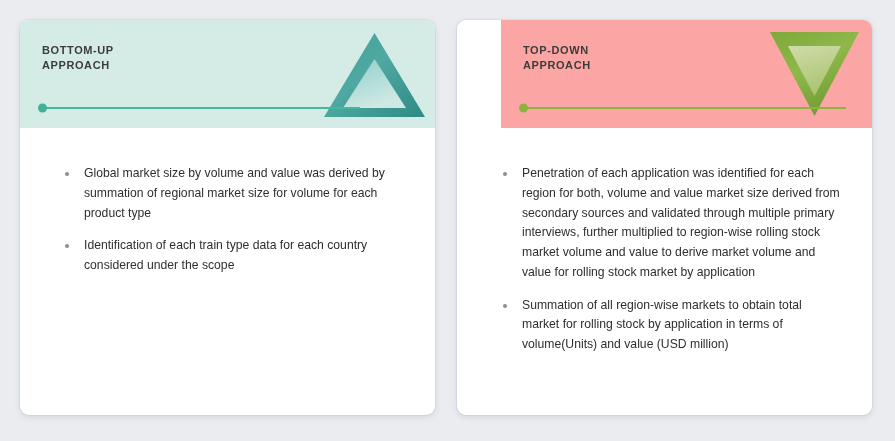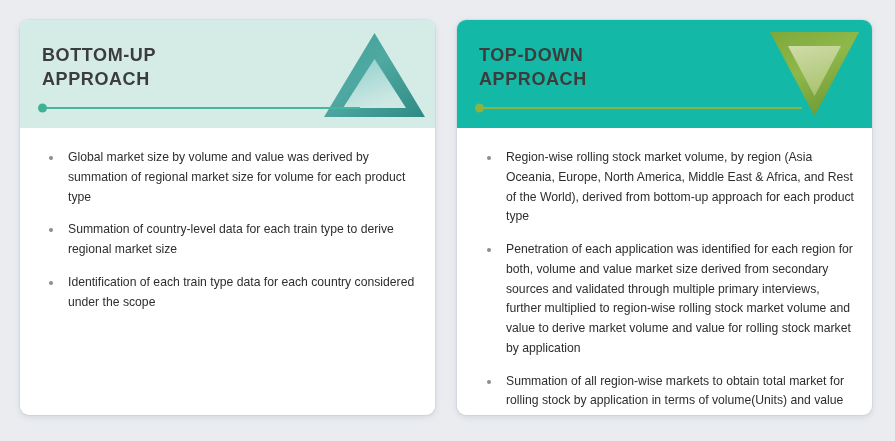--- a/index.html
+++ b/index.html
@@ -35,24 +35,24 @@
     box-sizing: border-box;
   }
   .card-header {
     position: relative;
     height: 108px;
     box-sizing: border-box;
     padding: 23px 0 0 22px;
     overflow: hidden;
   }
   .card-teal .card-header { background: #d5ece6; }
-  .card-green .card-header { background: #14b8a6; }
+  .card-green .card-header { background: #fca5a5; margin-left: 44px; }
 
   .card-title {
-    font-size: 18px;
+    font-size: 11px;
     font-weight: bold;
     letter-spacing: 0.6px;
     line-height: 1.34;
     color: #3c3c3c;
     white-space: pre-line;
     margin: 0;
     position: relative;
     z-index: 3;
   }
   .rule {
@@ -95,21 +95,21 @@
   .card-green .tri-wrap {
     right: 5px;
     top: 8px;
     width: 105px;
     height: 92px;
   }
   .tri-wrap svg { display: block; width: 100%; height: 100%; }
 
   .bullets {
     list-style: none;
-    margin: 0;
+    margin: 16px;
     padding: 20px 20px 0 27px;
   }
   .bullets li {
     position: relative;
     padding-left: 21px;
     margin-bottom: 13px;
     font-size: 12.2px;
     line-height: 1.62;
     color: #2e2e2e;
   }
@@ -155,21 +155,20 @@
       <h2 class="card-title">BOTTOM-UP
 APPROACH</h2>
 
       <div class="rule">
         <span class="rule-dot"></span>
       </div>
     </div>
 
     <ul class="bullets">
       <li>Global market size by volume and value was derived by summation of regional market size for volume for each product type</li>
-      <li>Summation of country-level data for each train type to derive regional market size</li>
       <li>Identification of each train type data for each country considered under the scope</li>
     </ul>
   </div>
 
   <div class="card card-green">
     <div class="card-header">
 
       <div class="tri-wrap">
         <svg viewBox="0 0 105 92" xmlns="http://www.w3.org/2000/svg">
           <defs>
@@ -190,19 +189,18 @@
 
       <h2 class="card-title">TOP-DOWN
 APPROACH</h2>
 
       <div class="rule">
         <span class="rule-dot"></span>
       </div>
     </div>
 
     <ul class="bullets">
-      <li>Region-wise rolling stock market volume, by region (Asia Oceania, Europe, North America, Middle East &amp; Africa, and Rest of the World), derived from bottom-up approach for each product type</li>
       <li>Penetration of each application was identified for each region for both, volume and value market size derived from secondary sources and validated through multiple primary interviews, further multiplied to region-wise rolling stock market volume and value to derive market volume and value for rolling stock market by application</li>
       <li>Summation of all region-wise markets to obtain total market for rolling stock by application in terms of volume(Units) and value (USD million)</li>
     </ul>
   </div>
 
 </div>
 
 </body></html>

